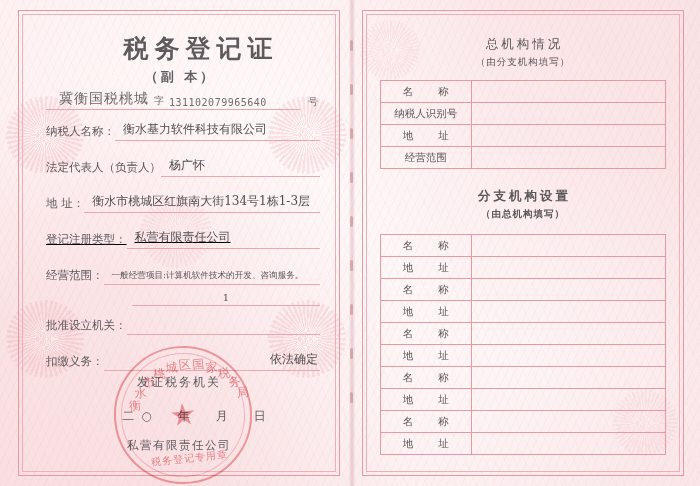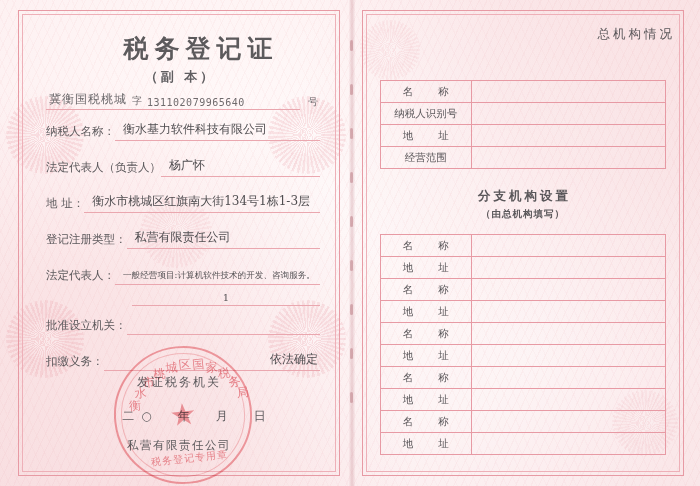--- a/index.html
+++ b/index.html
@@ -123,21 +123,21 @@
     justify-content: space-between;
   }
   .cert-no-main {
     display: flex;
     align-items: flex-end;
     gap: 5px;
     border-bottom: 0.8px solid #e9a6ae;
     padding: 0 3px 1px 3px;
     flex: 1;
   }
-  .cert-org { font-size: 12px; color: #696669; letter-spacing: 1px; }
+  .cert-org { font-size: 14px; color: #696669; letter-spacing: 1px; margin-left: 10px; }
   .cert-zi  { font-size: 10px; color: #6b686b; }
   .cert-digits {
     font-family: "DejaVu Sans Mono", monospace;
     font-size: 10px;
     color: #6f6a6c;
     letter-spacing: .5px;
   }
   .cert-hao { font-size: 10px; color: #6a676a; margin-left: 8px; padding-bottom: 1px; }
 
   .field-row {
@@ -403,27 +403,27 @@
     <div class="field-row" style="top:140px;">
       <span class="field-label">法定代表人（负责人）</span>
       <span class="field-value">杨广怀</span>
     </div>
 
     <div class="field-row" style="top:176px;">
       <span class="field-label">地        址：</span>
       <span class="field-value">衡水市桃城区红旗南大街134号1栋1-3层</span>
     </div>
 
-    <div class="field-row" style="top:212px;">
+    <div class="field-row" style="top:212px;text-decoration:underline;">
       <span class="field-label">登记注册类型：</span>
       <span class="field-value">私营有限责任公司</span>
     </div>
 
     <div class="field-row" style="top:248px;">
-      <span class="field-label">法定代表人：</span>
+      <span class="field-label">经营范围：</span>
       <span class="field-value small">一般经营项目:计算机软件技术的开发、咨询服务。</span>
     </div>
     <div class="scope-second" style="top:272px;">
       <span class="pad"></span>
       <span class="line">1</span>
     </div>
 
     <div class="field-row" style="top:298px;">
       <span class="field-label">批准设立机关：</span>
       <span class="field-value blank"></span>
@@ -453,22 +453,23 @@
         <span style="transform: rotate(51deg)  translate(0,-60px) rotate(-51deg);">务</span>
         <span style="transform: rotate(64deg)  translate(0,-60px) rotate(-64deg);">局</span>
       </div>
       <div class="seal-bottom">税务登记专用章</div>
     </div>
   </div>
 
   <div class="right-page">
     <div class="right-border"></div>
 
-    <div class="sec-head" style="top:16px;text-align:right;">
+    <div class="sec-head" style="top:26px;">
       <div class="l1">总机构情况</div>
+      <div class="l2">（由分支机构填写）</div>
     </div>
 
     <table class="grid" style="left:18px; top:70px; width:286px;">
       <tbody>
           <tr>
         <td class="lbl">
           <span class="sp">
             <span>名</span>
             <span>称</span>
           </span>

